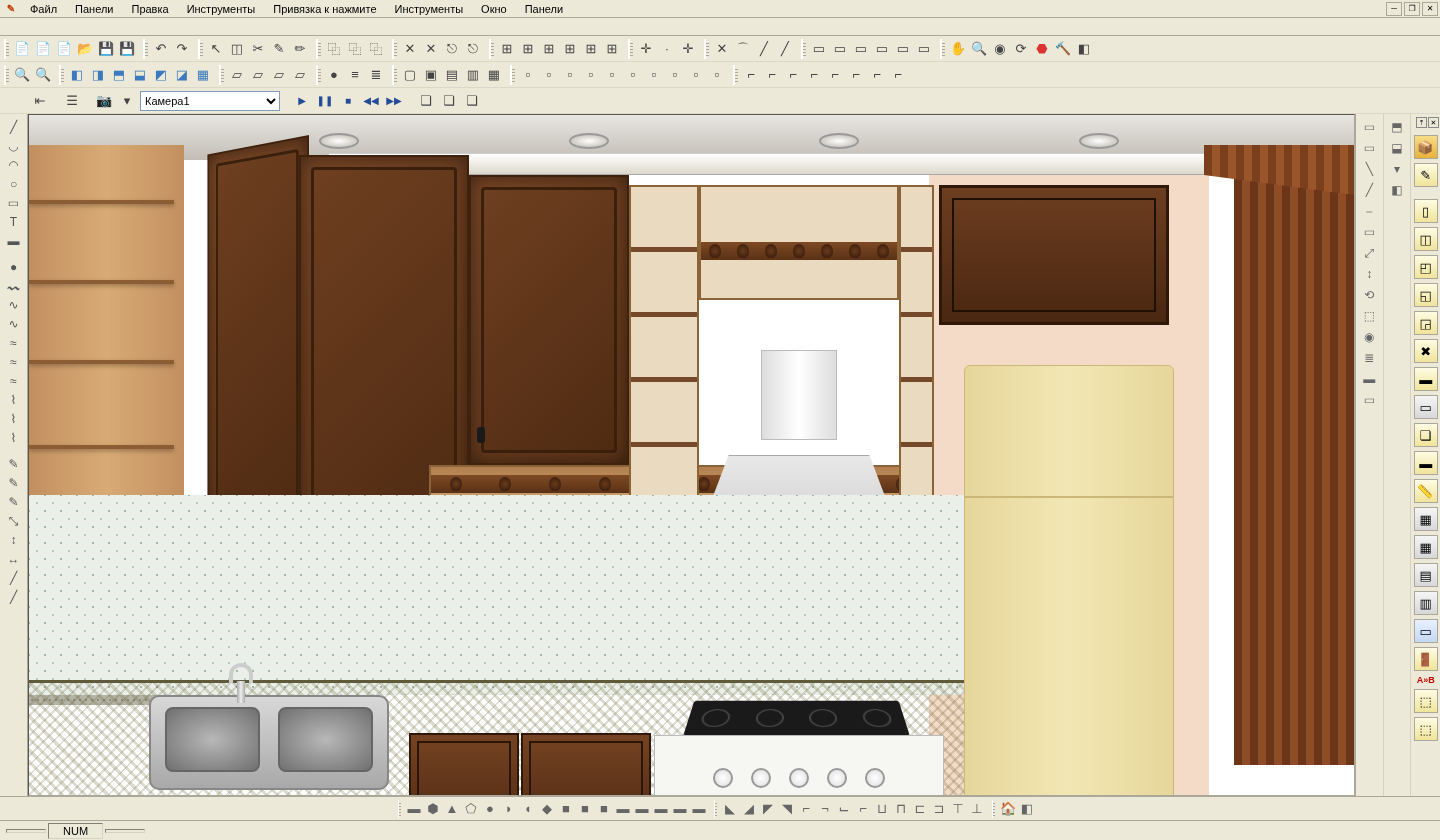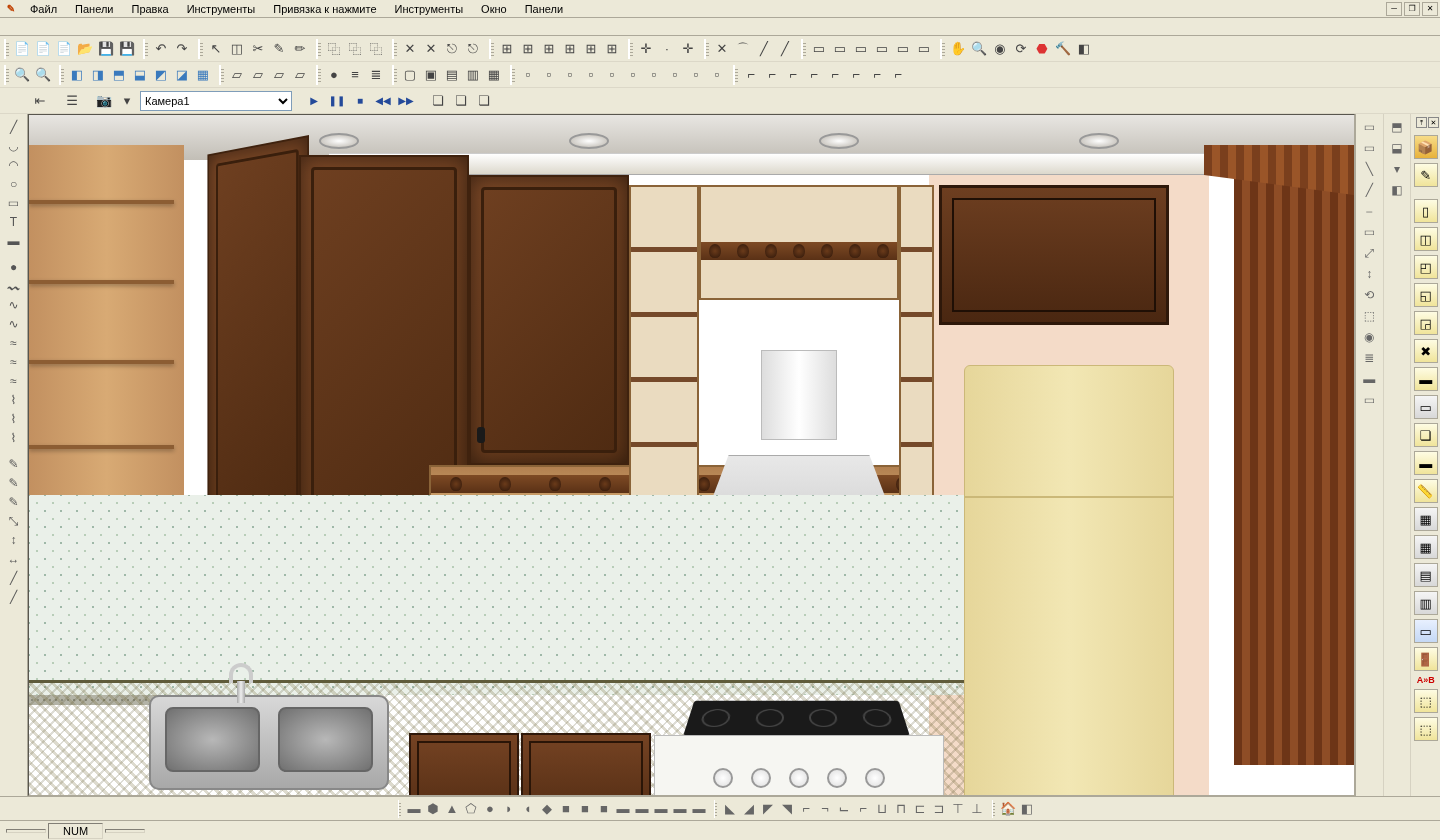--- a/index.html
+++ b/index.html
@@ -18,21 +18,21 @@
 
 
 .toolbar-row { display: flex; align-items: center; height: 26px; border-bottom: 1px solid #dcd8c8; padding: 0 2px; gap: 0; }
 .tb-group { display: flex; align-items: center; border-left: 2px solid #fff; padding: 0 4px 0 6px; margin-left: 2px; gap: 1px; position: relative; }
 .tb-group::before { content: ""; position: absolute; left: 0; top: 3px; bottom: 3px; width: 3px; background: repeating-linear-gradient(0deg, #aca899, #aca899 1px, transparent 1px, transparent 3px); }
 .tb-btn { width: 20px; height: 20px; display: flex; align-items: center; justify-content: center; cursor: default; font-size: 13px; color: #444; border: 1px solid transparent; }
 .tb-sep { width: 6px; }
 
 
 .view-bar { height: 26px; border-bottom: 1px solid #dcd8c8; display: flex; align-items: center; padding: 0 30px; gap: 3px; }
-.view-bar select { font-size: 11px; width: 152px; height: 20px; border: 1px solid #7f9db9; background: #fff; }
+.view-bar select { font-size: 11px; width: 140px; height: 20px; border: 1px solid #7f9db9; background: #fff; }
 .play-btn { width: 20px; height: 18px; border: 1px solid transparent; display: flex; align-items: center; justify-content: center; font-size: 10px; cursor: default; color: #244a9a; }
 
 
 .main-area { flex: 1; display: flex; overflow: hidden; }
 
 
 .left-toolbar { width: 28px; background: #ece9d8; border-right: 1px solid #aca899; display: flex; flex-direction: column; align-items: center; padding: 4px 0; gap: 1px; }
 .left-btn { width: 20px; height: 18px; display: flex; align-items: center; justify-content: center; font-size: 12px; color: #555; cursor: default; border: 1px solid transparent; }
 
 

